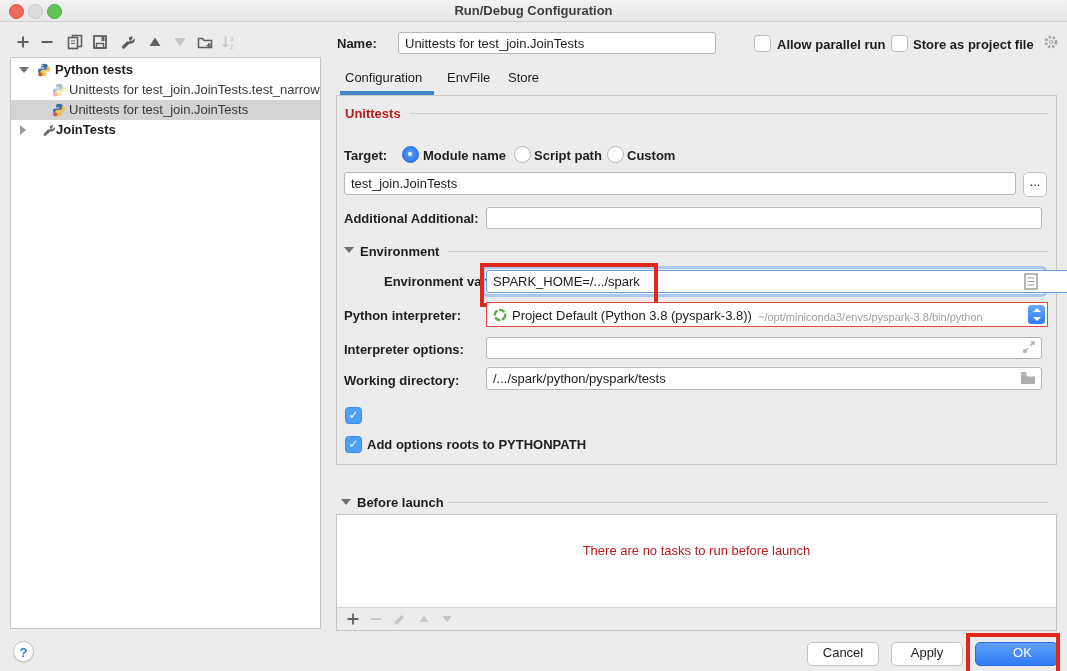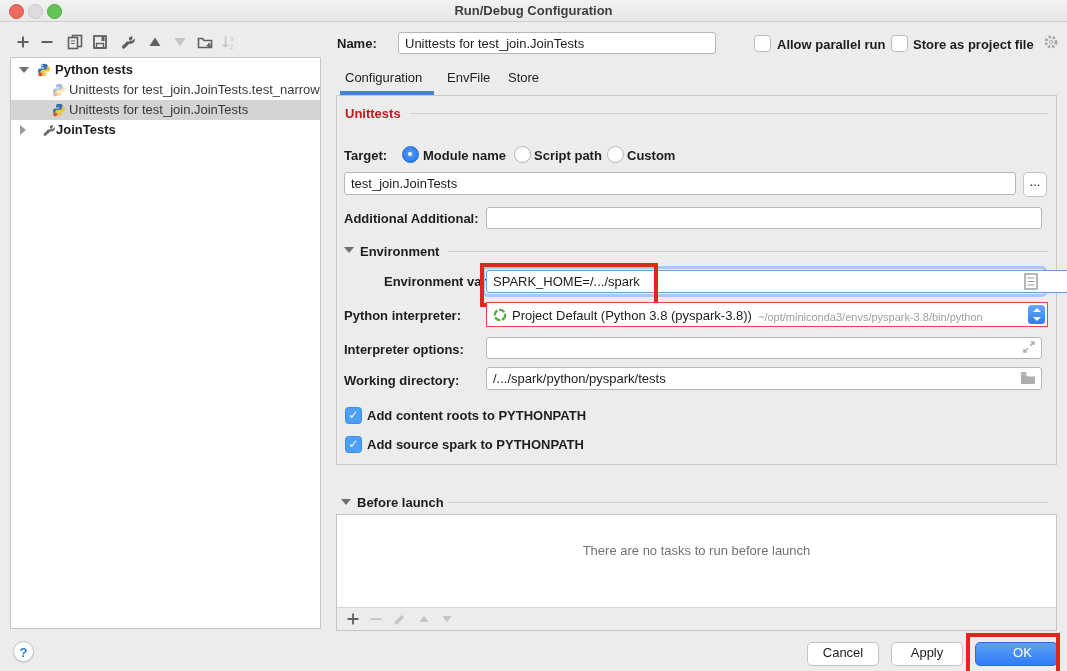--- a/index.html
+++ b/index.html
@@ -53,21 +53,21 @@
   .chev.up{top:3px;border-bottom:4px solid #fff;}
   .chev.dn{bottom:3px;border-top:4px solid #fff;}
   
   #env-ring{left:482px;top:266px;width:565px;height:31px;border:3px solid #abc9ee;border-radius:5px;pointer-events:none;}
   #env-input{border-color:#6b9fd8;}
   
   .redbox{position:absolute;border:4px solid #e1261c;pointer-events:none;}
   
   #bl-panel{left:336px;top:514px;width:721px;height:117px;border:1px solid #c4c4c4;background:#fff;}
   #bl-toolbar{position:absolute;left:0;right:0;bottom:0;height:22px;background:#ececec;border-top:1px solid #d6d6d6;}
-  #bl-empty{position:absolute;left:0;right:0;top:28px;text-align:center;color:#737373;}
+  #bl-empty{position:absolute;left:0;right:0;top:28px;text-align:center;color:#b91c1c;}
   .blicon{position:absolute;top:3px;width:16px;height:16px;}
   
   #help{left:13px;top:641px;width:21px;height:21px;border-radius:50%;background:#fff;border:1px solid #c3c3c3;
         text-align:center;line-height:21px;color:#2a7de2;font-weight:bold;box-shadow:0 1px 1px rgba(0,0,0,.12);}
 </style>
 </head>
 <body>
 
 <div id="app">
 
@@ -245,23 +245,22 @@
 
   <div class="label" style="left:344px;top:373px;">Working directory:</div>
   <input class="fld" style="left: 486px; top: 367px; width: 556px; height: 23px;" value="/.../spark/python/pyspark/tests">
   <div class="abs" style="left:1020px;top:371px;width:16px;height:14px;">
     <svg width="16" height="14">
         <path d="M1 3.5h5l1.5 2H15V12a1 1 0 0 1-1 1H2a1 1 0 0 1-1-1z" fill="#adadad"></path>
         <path d="M1 3.5V2a1 1 0 0 1 1-1h3.5L7 3" fill="#adadad"></path>
       </svg></div>
 
   <div class="cbx checked" style="left:345px;top:407px;">✓</div>
-  <div class="label" style="left:367px;top:408px;">Add content roots to PYTHONPATH</div>
   <div class="cbx checked" style="left:345px;top:436px;">✓</div>
-  <div class="label" style="left:367px;top:437px;">Add source spark to PYTHONPATH</div>
+  <div class="label" style="left:367px;top:437px;">Add options roots to PYTHONPATH</div>
 
   <div class="ghdr-tri" style="left:341px;top:499px;"></div>
   <div class="label" style="left:357px;top:495px;">Before launch</div>
   <div class="gline" style="left:448px;top:502px;width:600px;"></div>
 
   <div id="bl-panel" class="abs">
     <div id="bl-empty">There are no tasks to run before launch</div>
     <div id="bl-toolbar">
       <div class="blicon" style="left:8px;">
         <svg width="16" height="16">

